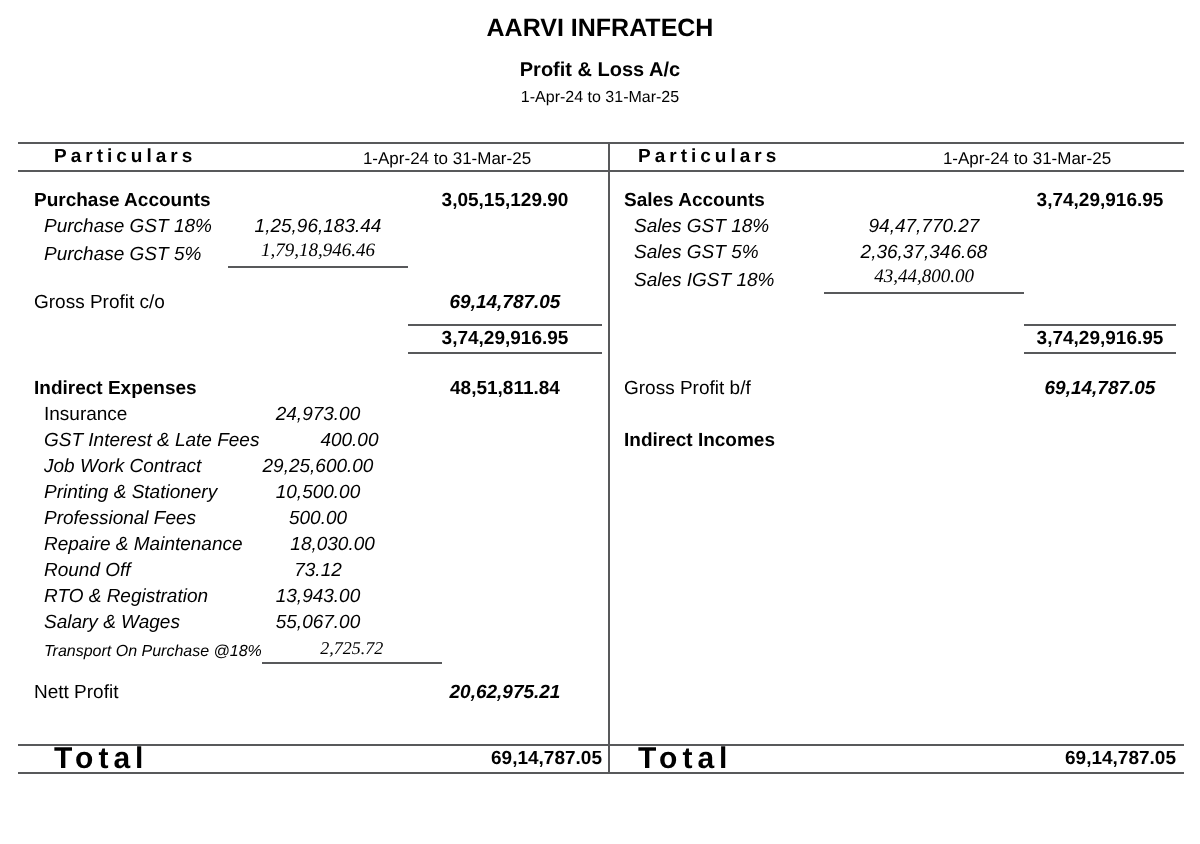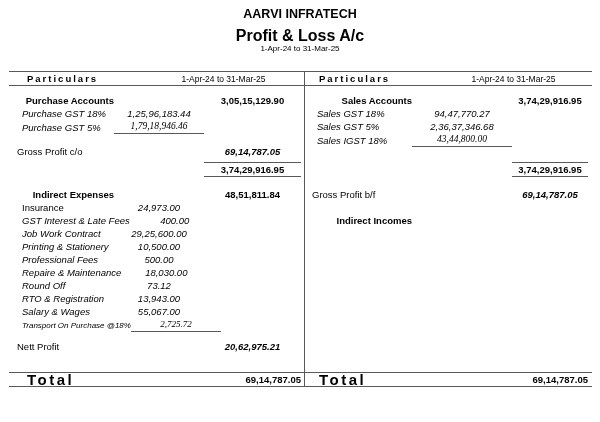--- a/index.html
+++ b/index.html
@@ -3,42 +3,42 @@
 <meta charset="utf-8">
 <style>
   html,body{margin:0;padding:0;}
   body{
     width:600px;height:422px;background:#ffffff;color:#000;
     font-family:"Liberation Sans","DejaVu Sans",sans-serif;
     -webkit-font-smoothing:antialiased;overflow:hidden;
   }
   .titles{text-align:center;padding-top:8px;}
   .company{font-size:12.5px;font-weight:700;line-height:13px;}
-  .report-title{font-size:16px;font-weight:700;line-height:12px;margin-top:9px;}
+  .report-title{font-size:10px;font-weight:700;line-height:12px;margin-top:9px;}
   .report-period{font-size:8px;line-height:10px;margin-top:2px;}
 
   .sheet{margin:17px 0 10px 9px;width:583px;}
 
   .colhead, .totalband{display:flex;border-top:1px solid #58595b;border-bottom:1px solid #58595b;height:13px;align-items:center;}
   .half-l{width:295px;display:flex;align-items:center;height:100%;}
   .half-r{width:287px;display:flex;align-items:center;height:100%;border-left:1px solid #58595b;}
   .head-label{font-size:9.5px;font-weight:700;letter-spacing:2px;margin-left:18px;width:122px;white-space:nowrap;}
   .half-r .head-label{margin-left:14px;}
   .head-period{flex:1;text-align:center;font-size:8.5px;white-space:nowrap;padding-right:6px;}
 
   .tbody{display:flex;height:286px;}
   .body-l{width:295px;padding-top:8px;}
   .body-r{width:287px;padding-top:8px;border-left:1px solid #58595b;}
 
   .row{display:grid;height:13px;line-height:13px;align-items:center;font-size:9.5px;}
   .body-l .row{grid-template-columns:1fr 90px 97px;padding:0 3px 0 8px;}
   .body-r .row{grid-template-columns:1fr 100px 76px;padding:0 4px 0 7px;}
   .cell{white-space:nowrap;overflow:visible;}
   .sub,.main{text-align:center;font-style:italic;}
-  .row-group .lbl{font-weight:700;text-align:right;}
+  .row-group .lbl{font-weight:700;}
   .row-group .main{font-weight:700;font-style:normal;}
   .row-ledger .lbl{font-style:italic;padding-left:5px;}
   .row-ledger-upright .lbl{padding-left:5px;}
   .row-ledger-small .lbl{font-style:italic;padding-left:5px;font-size:8px;}
   .row-ledger-small .sub{font-size:9px;}
   .row-result .main{font-weight:700;}
   .row-subtotal{height:15px;}
   .row-subtotal .main{font-weight:700;font-style:normal;border-top:1px solid #58595b;border-bottom:1px solid #58595b;height:13px;}
   .underline{border-bottom:1px solid #58595b;font-family:Liberation Serif, serif;}
 

